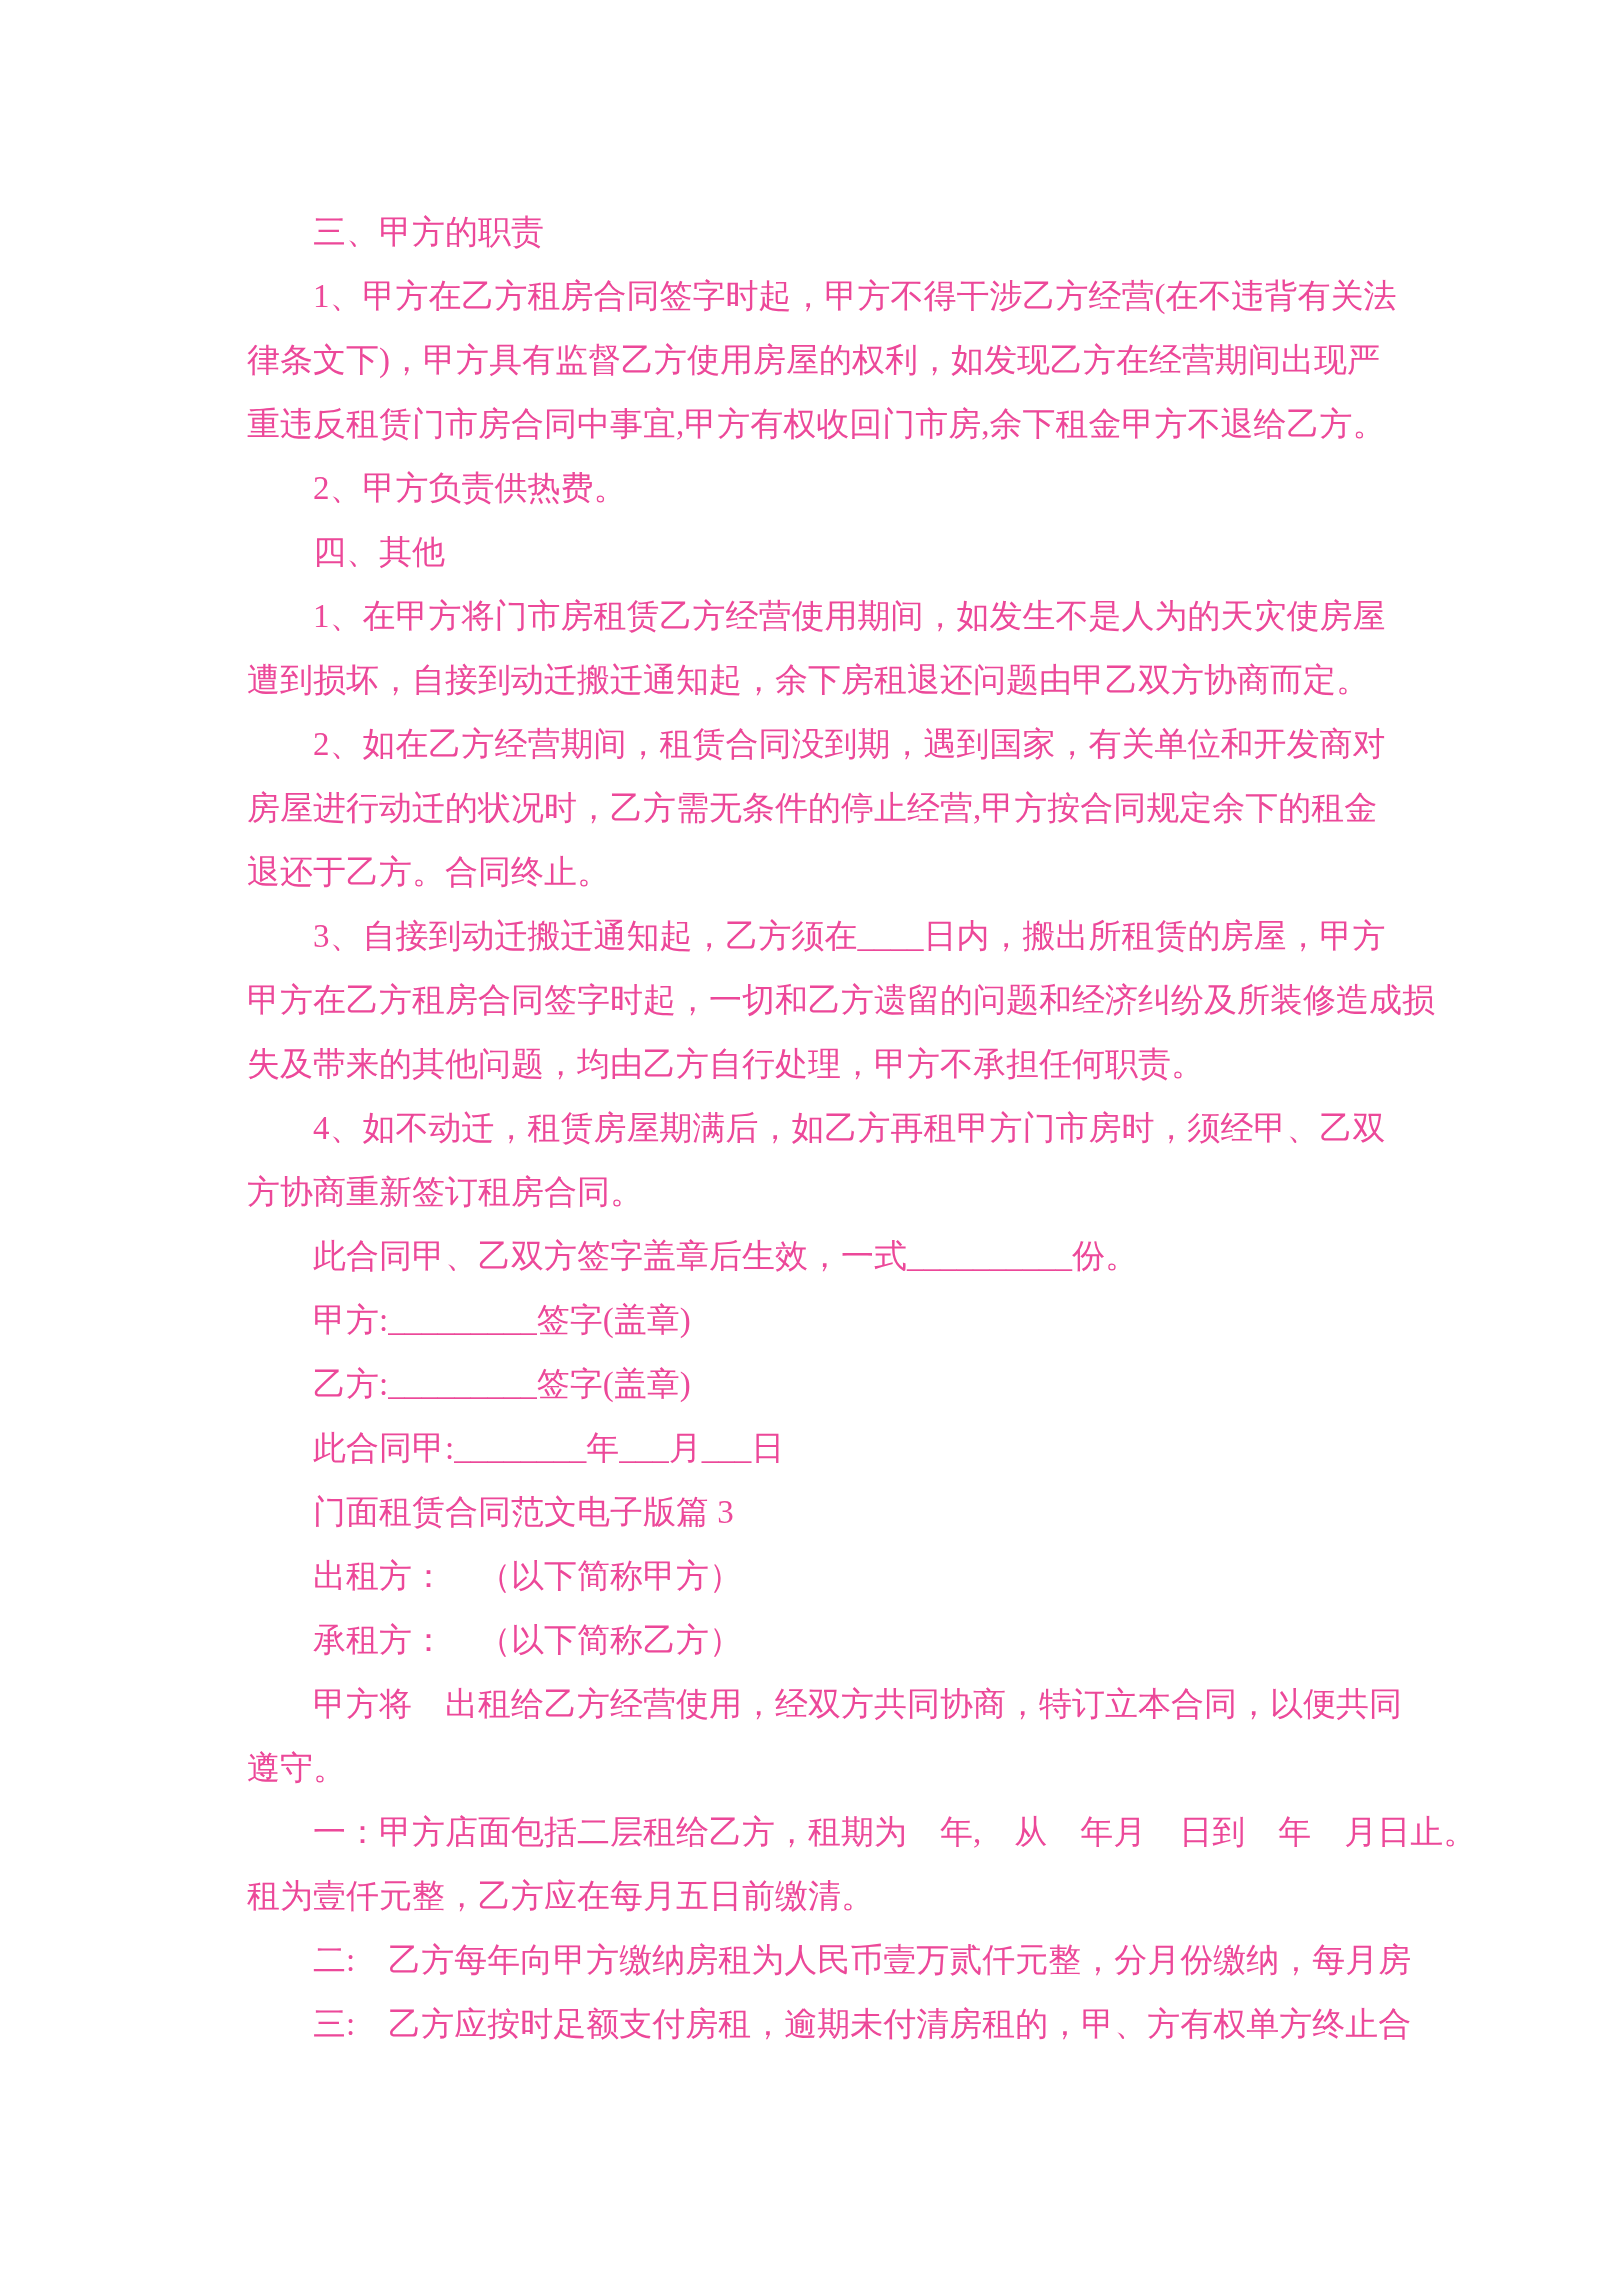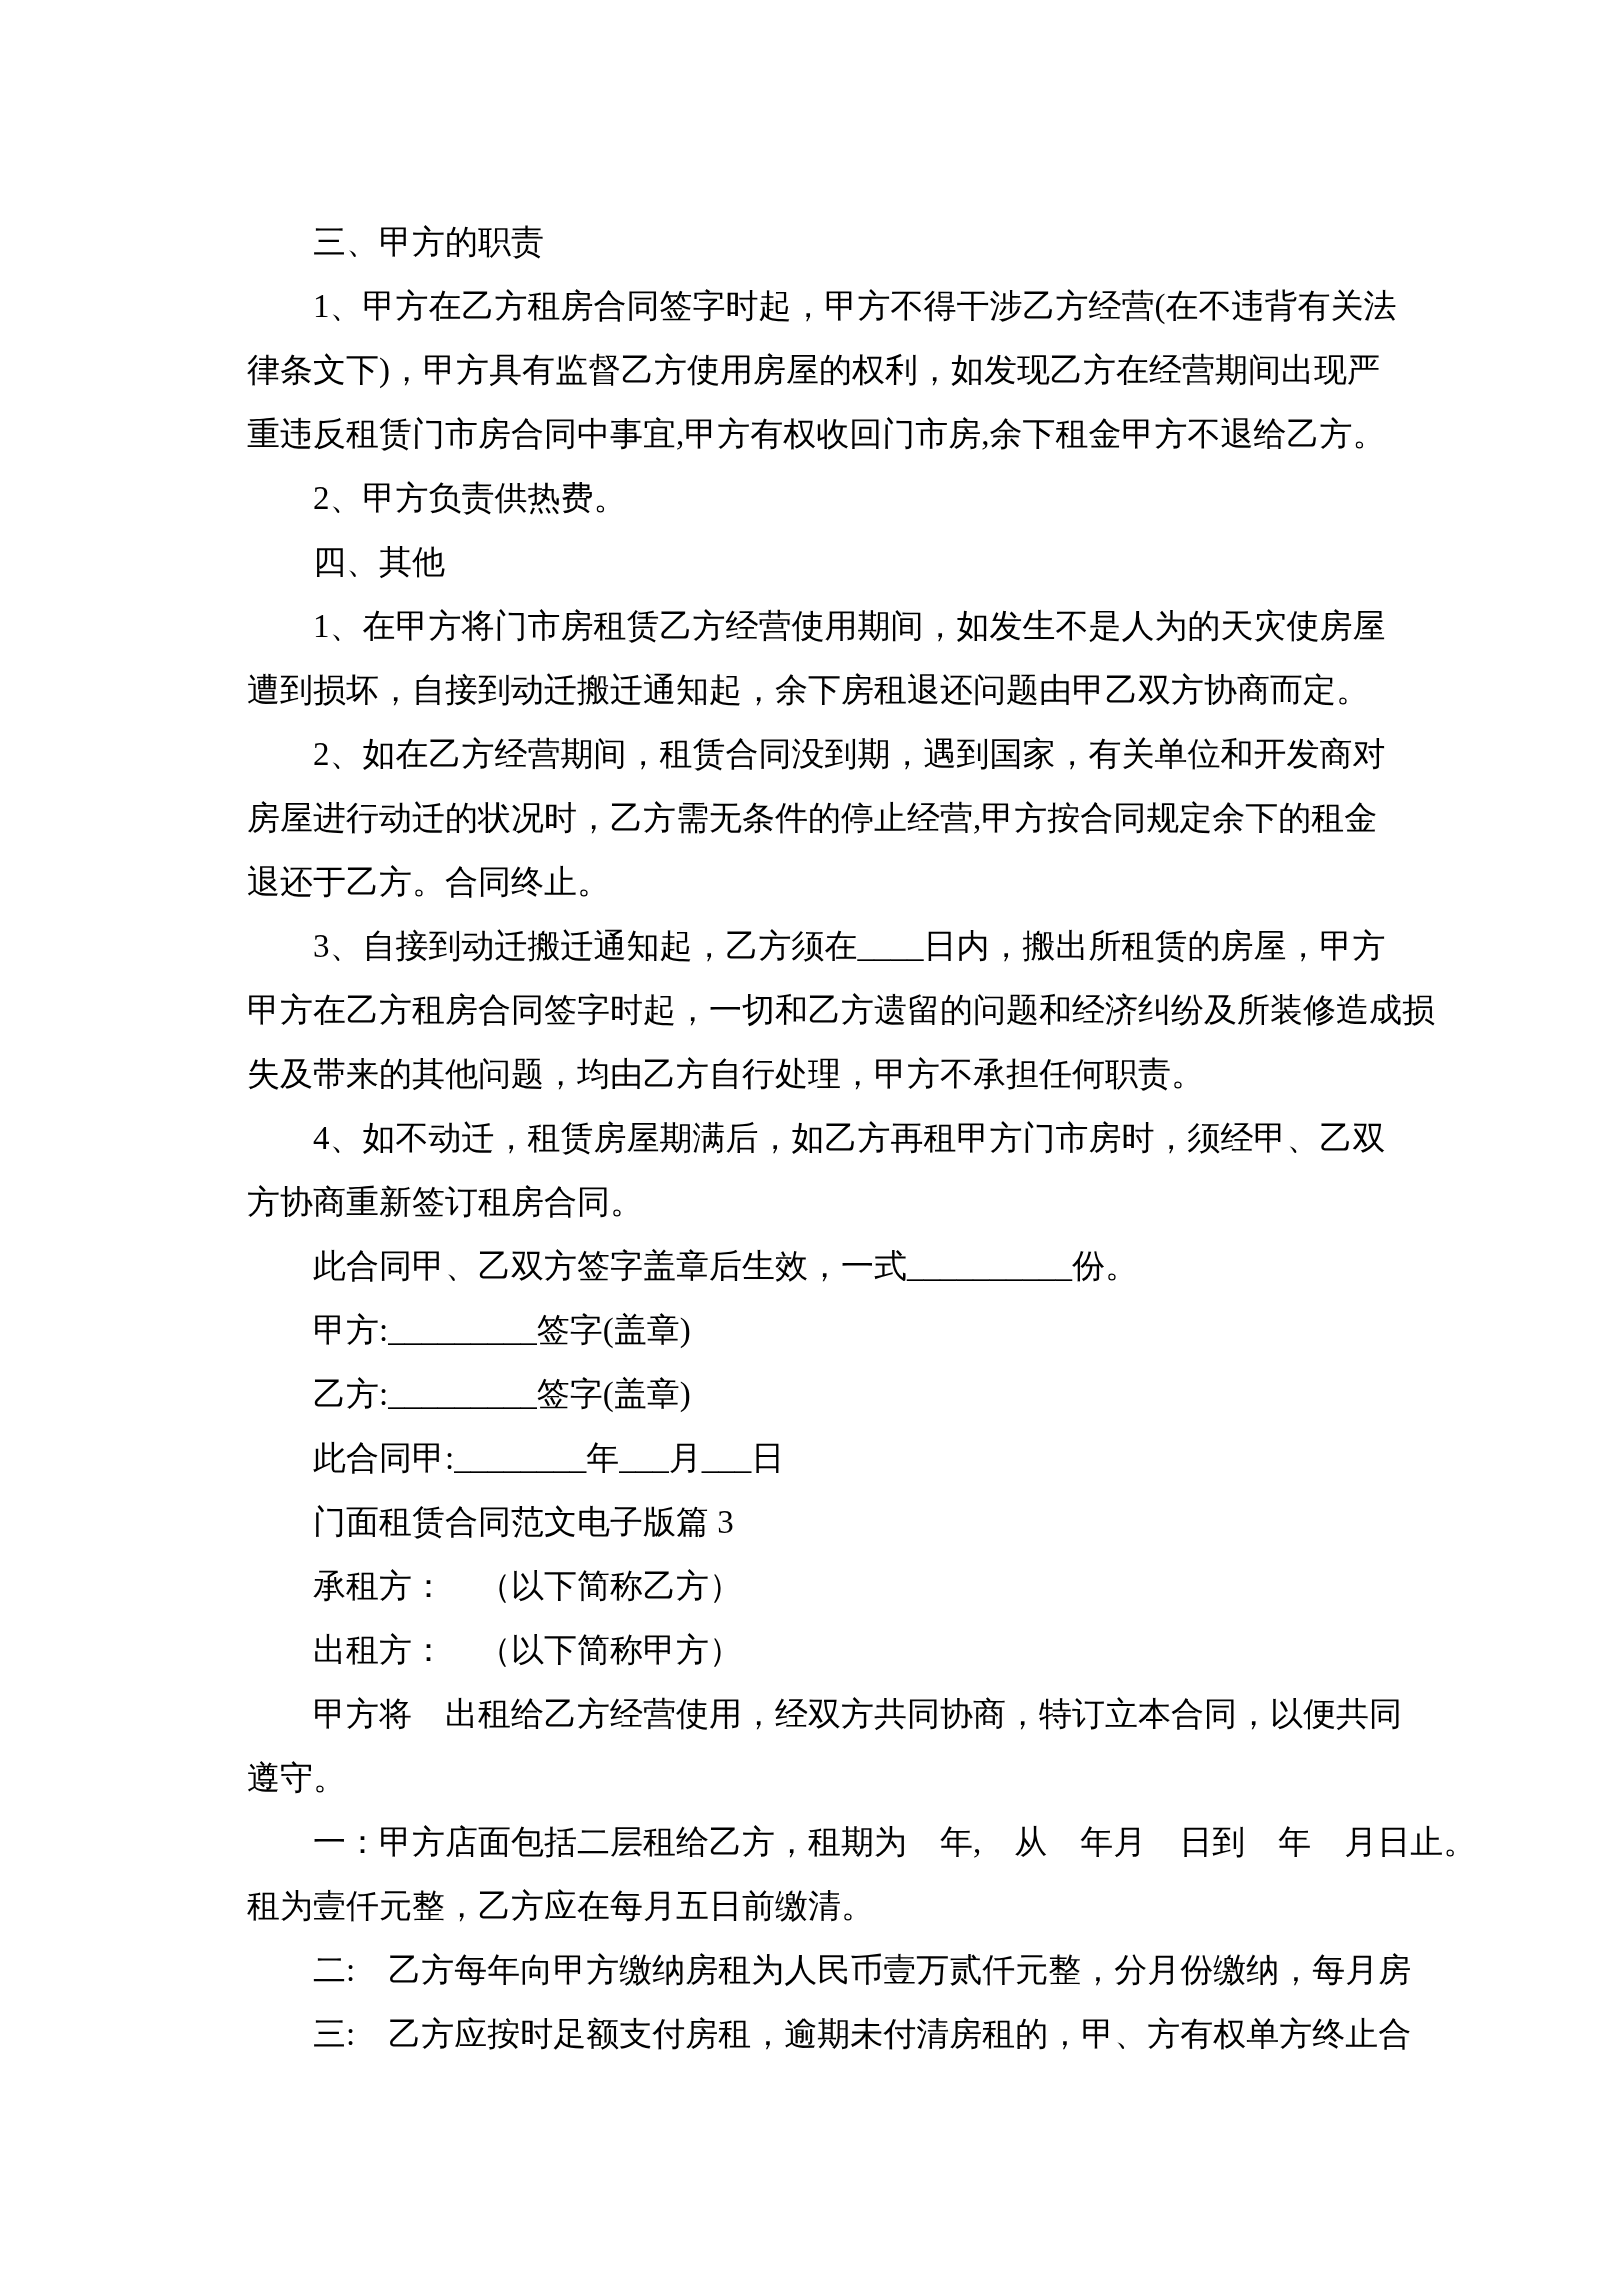--- a/index.html
+++ b/index.html
@@ -12,25 +12,25 @@
     position: relative;
     width: 1623px;
     height: 2295px;
     background: #ffffff;
     overflow: hidden;
     font-family: "Liberation Serif", "DejaVu Serif", serif;
   }
   .doc-body {
     position: absolute;
     left: 247px;
-    top: 210px;
+    top: 200px;
     width: 1126px;
     font-size: 33px;
     line-height: 64px;
-    color: #000000;
+    color: #ec4899;
     letter-spacing: 0;
   }
   .line {
     white-space: pre;   
     height: 64px;
   }
   .line.indent {
     text-indent: 2em;
   }
 </style>
@@ -53,22 +53,22 @@
       <div class="line indent">3、自接到动迁搬迁通知起，乙方须在____日内，搬出所租赁的房屋，甲方</div>
       <div class="line">甲方在乙方租房合同签字时起，一切和乙方遗留的问题和经济纠纷及所装修造成损</div>
       <div class="line">失及带来的其他问题，均由乙方自行处理，甲方不承担任何职责。</div>
       <div class="line indent">4、如不动迁，租赁房屋期满后，如乙方再租甲方门市房时，须经甲、乙双</div>
       <div class="line">方协商重新签订租房合同。</div>
       <div class="line indent">此合同甲、乙双方签字盖章后生效，一式__________份。</div>
       <div class="line indent">甲方:_________签字(盖章)</div>
       <div class="line indent">乙方:_________签字(盖章)</div>
       <div class="line indent">此合同甲:________年___月___日</div>
       <div class="line indent">门面租赁合同范文电子版篇 3</div>
+      <div class="line indent">出租方：　（以下简称甲方）</div>
       <div class="line indent">承租方：　（以下简称乙方）</div>
-      <div class="line indent">出租方：　（以下简称甲方）</div>
       <div class="line indent">甲方将　出租给乙方经营使用，经双方共同协商，特订立本合同，以便共同</div>
       <div class="line">遵守。</div>
       <div class="line indent">一：甲方店面包括二层租给乙方，租期为　年,　从　年月　日到　年　月日止。</div>
       <div class="line">租为壹仟元整，乙方应在每月五日前缴清。</div>
       <div class="line indent">二:　乙方每年向甲方缴纳房租为人民币壹万贰仟元整，分月份缴纳，每月房</div>
       <div class="line indent">三:　乙方应按时足额支付房租，逾期未付清房租的，甲、方有权单方终止合</div>
     </div>
 </div>
 
 

